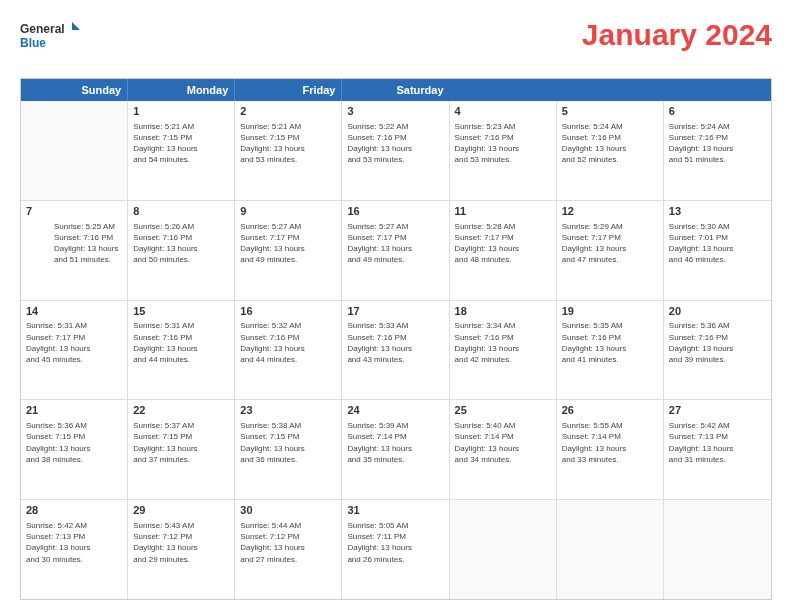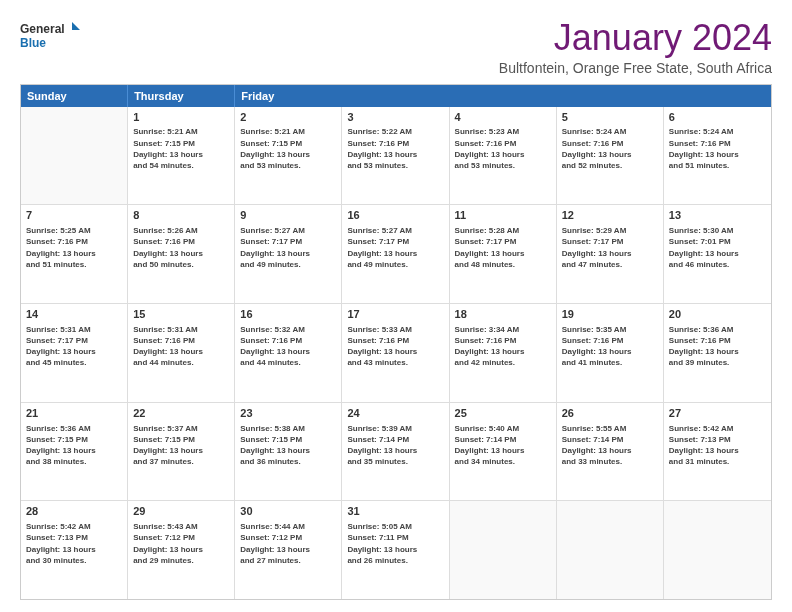--- a/index.html
+++ b/index.html
@@ -14,34 +14,34 @@
       width: 792px;
       height: 612px;
       padding: 18px 20px 12px 20px;
       display: flex;
       flex-direction: column;
     }
     .header {
       display: flex;
       align-items: flex-start;
       justify-content: space-between;
-      margin-bottom: 8px;
+      margin-bottom: 24px;
     }
     .logo {
       display: flex;
       align-items: center;
       gap: 4px;
     }
     .title-block {
       text-align: right;
     }
     .main-title {
-      font-size: 36px;
-      font-weight: normal;
-      color: #701a75;
+      font-size: 30px;
+      font-weight: bold;
+      color: #ef4444;
       line-height: 1.1;
     }
     .subtitle {
       font-size: 14px;
       color: #555;
       margin-top: 2px;
     }
     .calendar {
       flex: 1;
       display: flex;
@@ -51,22 +51,23 @@
     .cal-header {
       display: grid;
       grid-template-columns: repeat(7, 1fr);
       background: #2a6db5;
     }
     .cal-header-cell {
       color: #fff;
       font-size: 11px;
       font-weight: bold;
       padding: 5px 6px;
-      text-align: left;
+      text-align: right;
       border-right: 1px solid #4a8dd5;
+      margin-left: 40px;
     }
     .cal-header-cell:last-child {
       border-right: none;
     }
     .cal-body {
       flex: 1;
       display: flex;
       flex-direction: column;
     }
     .cal-row {
@@ -97,46 +98,45 @@
       font-size: 11px;
       font-weight: bold;
       color: #333;
       display: block;
       margin-bottom: 2px;
     }
     .cal-cell .info {
       color: #444;
       font-size: 8px;
       line-height: 1.4;
-      font-weight: bold;
     }
   </style>
 </head>
 <body>
 
 <div class="page">
   <div class="header">
     <div class="logo">
   <svg width="60" height="36" viewBox="0 0 60 36">
     <text x="0" y="15" font-size="12" font-weight="bold" fill="#333" font-family="Arial">General</text>
     <text x="0" y="29" font-size="12" font-weight="bold" fill="#1a6faf" font-family="Arial">Blue</text>
     <polygon points="52,4 60,12 52,12" fill="#1a6faf"></polygon>
   </svg>
 </div>
     <div class="title-block">
       <div class="main-title">January 2024</div>
-      <div class="subtitle">Bultfontein, Orange Free State, South Africa</div>
     </div>
   </div>
 
   <div class="calendar">
     <div class="cal-header" id="cal-header">
         <div class="cal-header-cell">Sunday</div>
-        <div class="cal-header-cell">Thursday</div>
+        <div class="cal-header-cell">Monday</div>
         <div class="cal-header-cell">Friday</div>
+        <div class="cal-header-cell">Saturday</div>
       </div>
     <div class="cal-body" id="cal-body">
         <div class="cal-row">
           <div class="cal-cell empty"></div>
           <div class="cal-cell">
             <span class="day-num">1</span>
             <div class="info" style="white-space: pre-line;">Sunrise: 5:21 AM
 Sunset: 7:15 PM
 Daylight: 13 hours
 and 54 minutes.</div>
@@ -173,21 +173,21 @@
             <span class="day-num">6</span>
             <div class="info" style="white-space: pre-line;">Sunrise: 5:24 AM
 Sunset: 7:16 PM
 Daylight: 13 hours
 and 51 minutes.</div>
           </div>
         </div>
         <div class="cal-row">
           <div class="cal-cell">
             <span class="day-num">7</span>
-            <div class="info" style="white-space: pre-line;">Sunrise: 5:25 AM
+            <div class="info" style="white-space: pre-line; margin-left: 28px;">Sunrise: 5:25 AM
 Sunset: 7:16 PM
 Daylight: 13 hours
 and 51 minutes.</div>
           </div>
           <div class="cal-cell">
             <span class="day-num">8</span>
             <div class="info" style="white-space: pre-line;">Sunrise: 5:26 AM
 Sunset: 7:16 PM
 Daylight: 13 hours
 and 50 minutes.</div>

